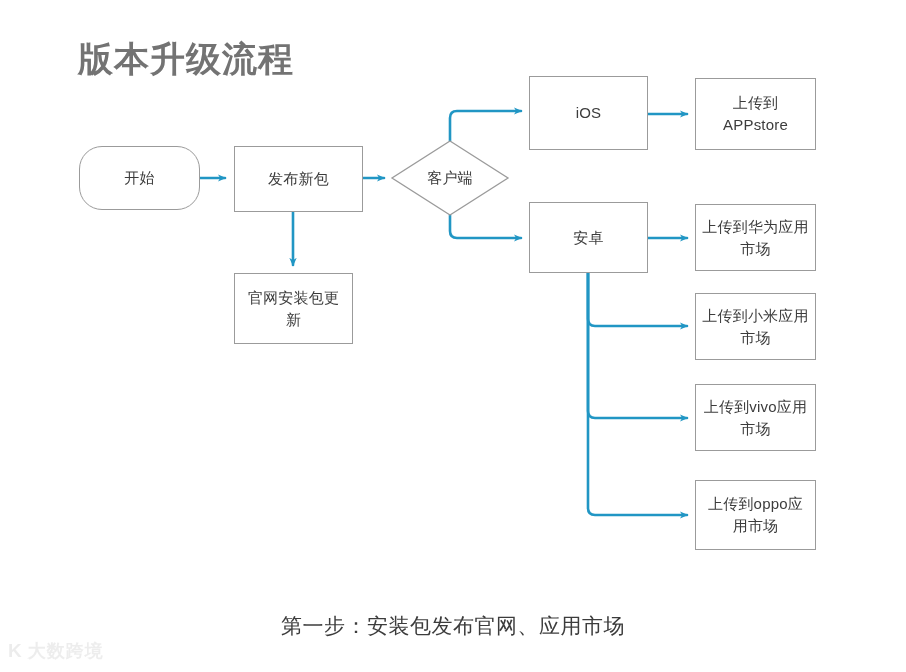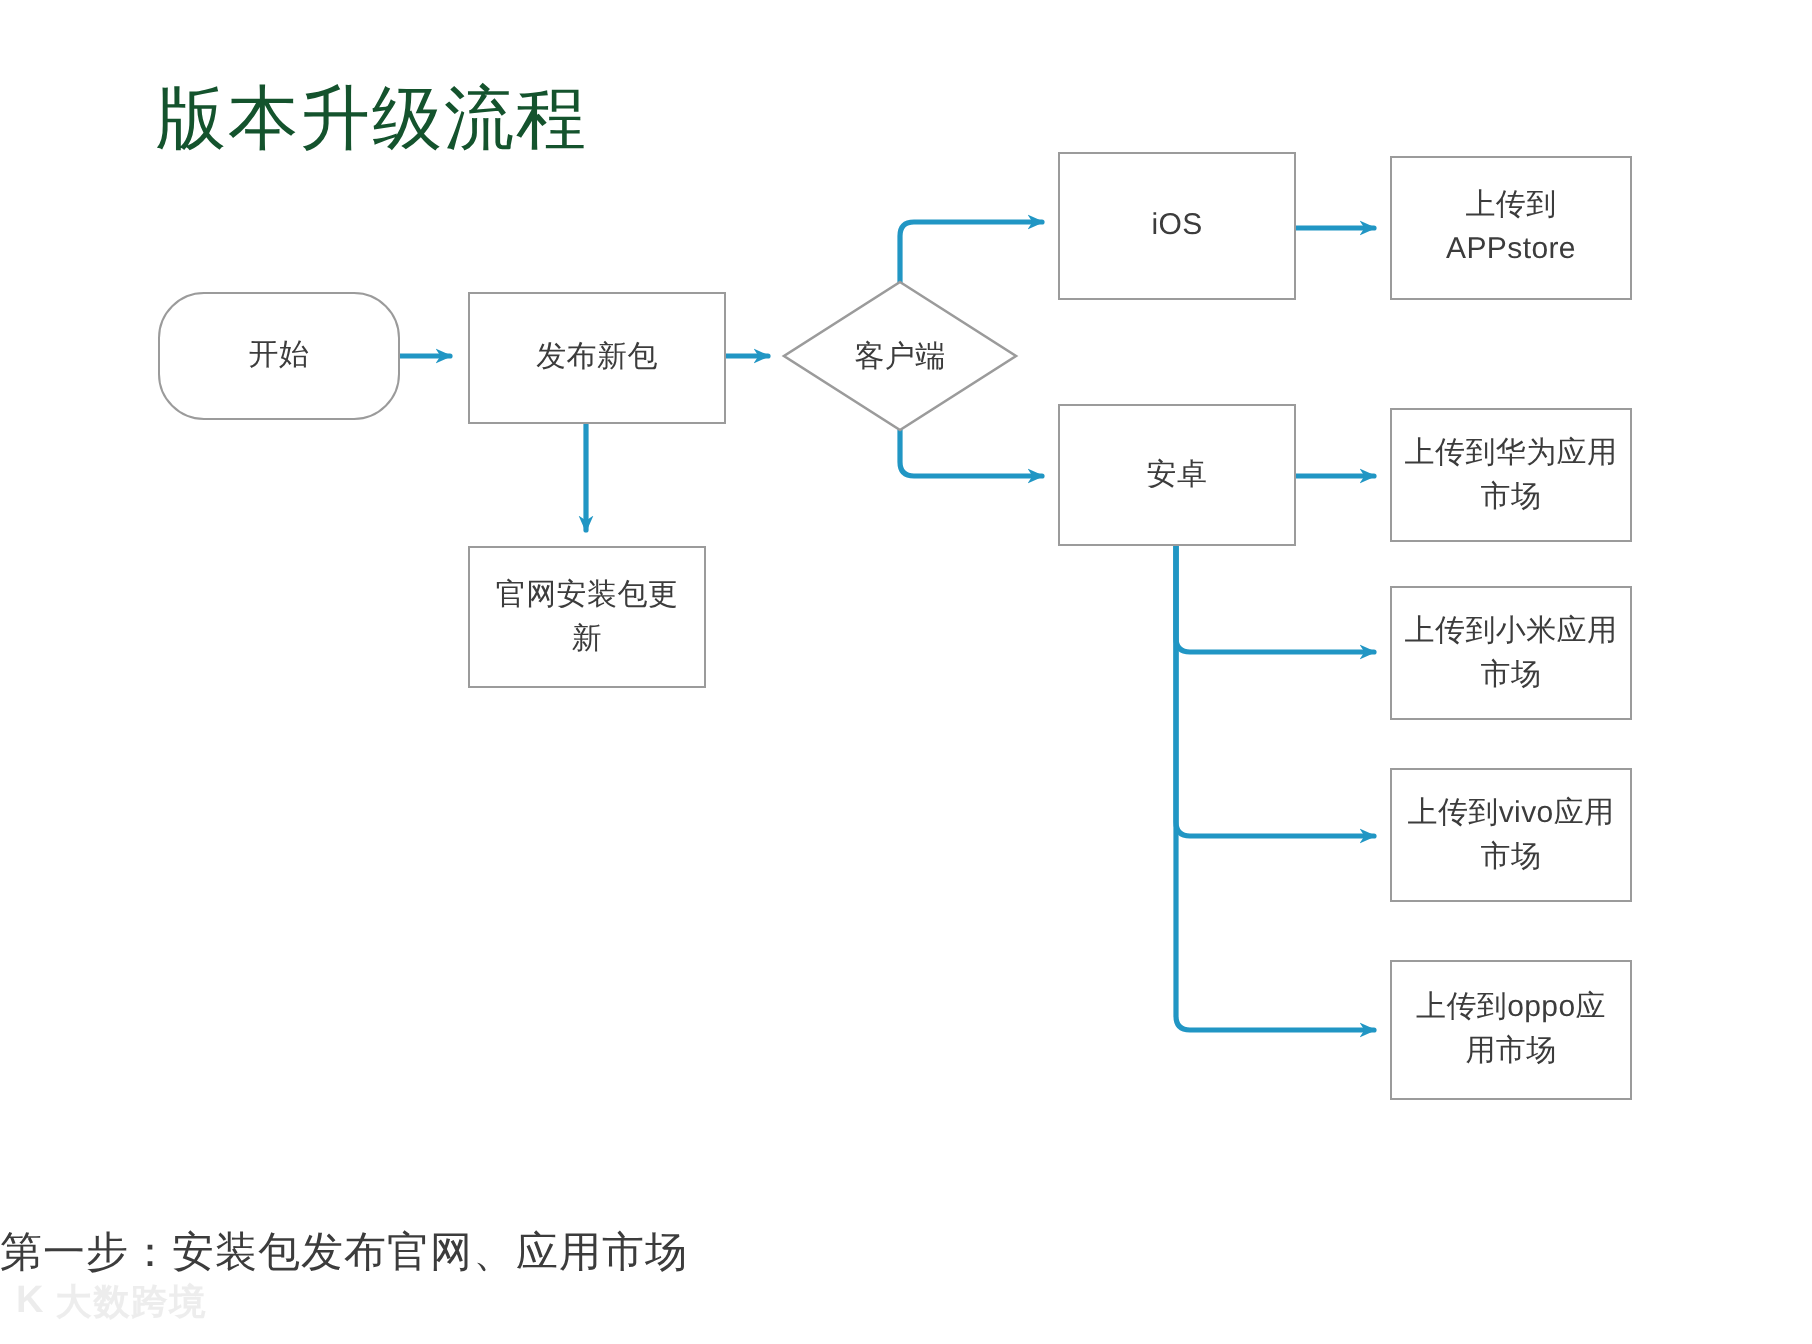--- a/index.html
+++ b/index.html
@@ -58,30 +58,30 @@
     font-size: 15px;
     color: #3c3c3c;
     letter-spacing: 0.2px;
   }
 
   #title {
     position: absolute;
     left: 78px;
     top: 36px;
     font-size: 35px;
-    font-weight: normal;
-    color: #14532d;
+    font-weight: bold;
+    color: #737373;
     letter-spacing: 1px;
   }
   #caption {
     position: absolute;
     left: 0;
     top: 612px;
     width: 906px;
-    text-align: left;
+    text-align: center;
     font-size: 21px;
     color: #3c3c3c;
     letter-spacing: 0.5px;
   }
   #watermark {
     position: absolute;
     left: 8px;
     top: 641px;
     display: flex;
     align-items: center;

